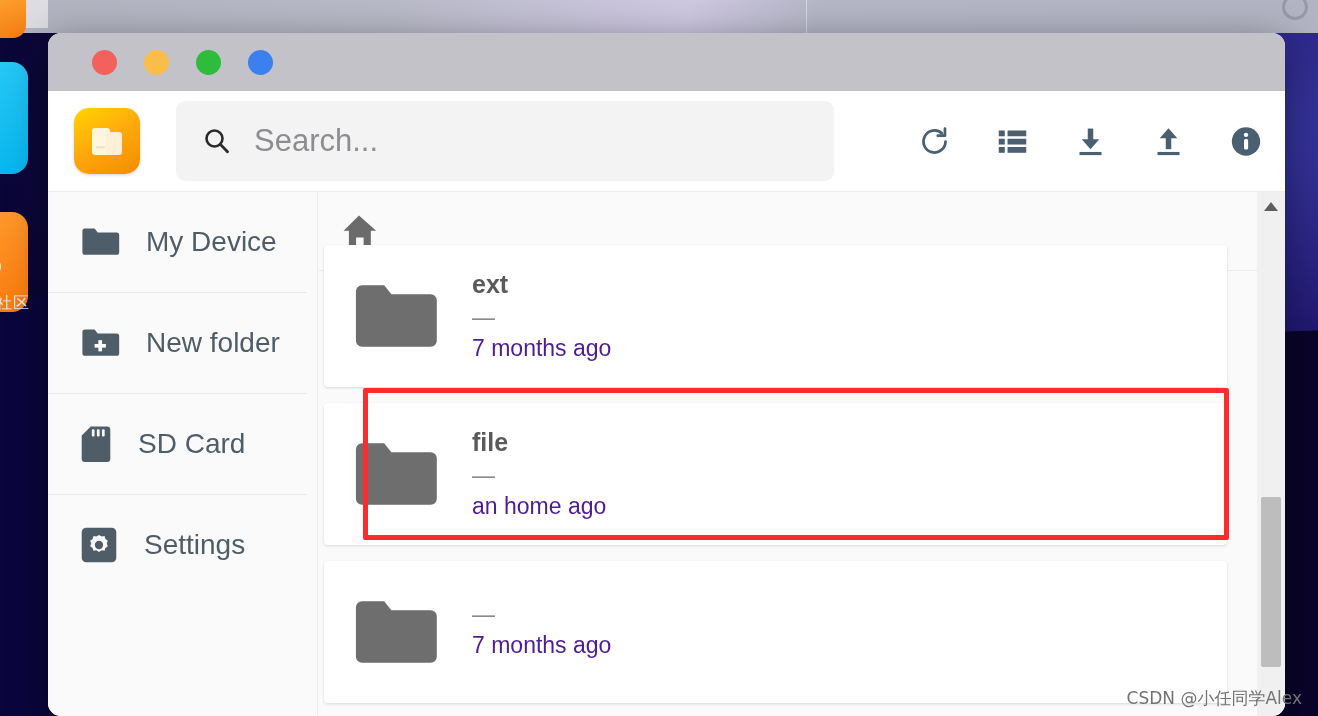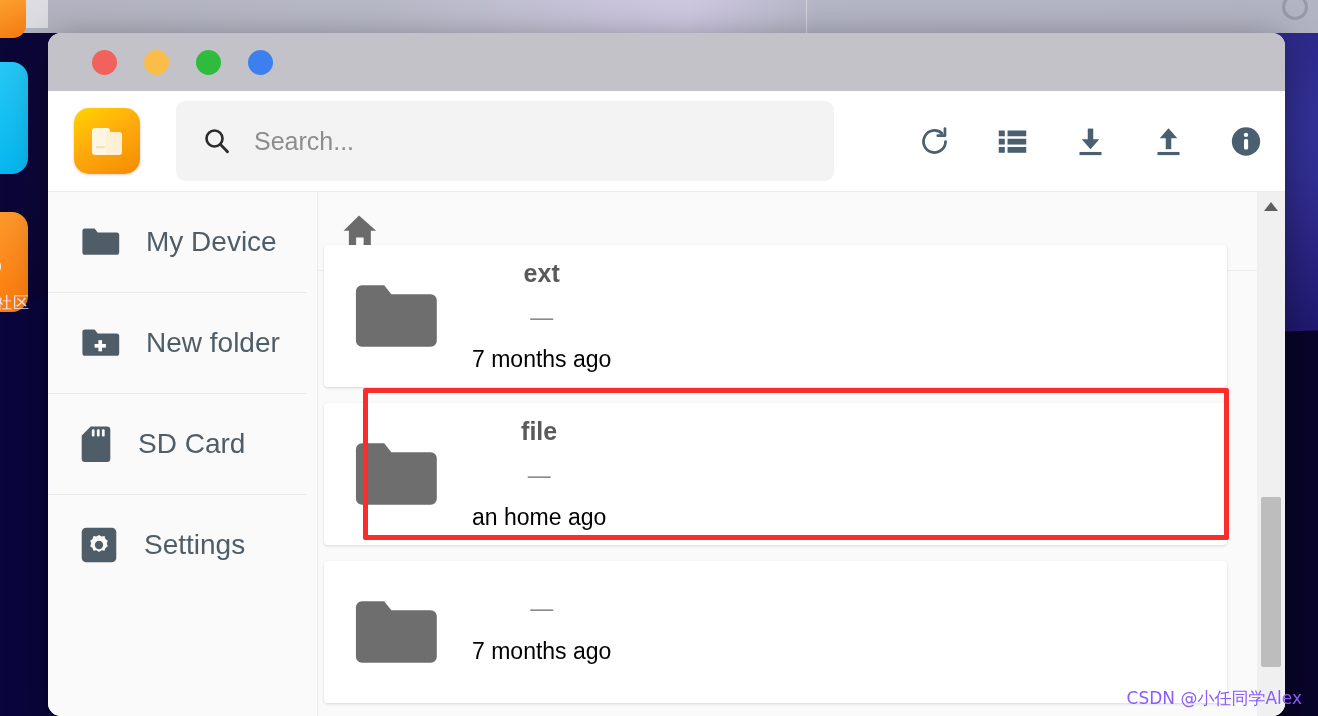--- a/index.html
+++ b/index.html
@@ -93,21 +93,21 @@
     background:linear-gradient(150deg,#ffd400 0%, #ffa90d 48%, #f58b00 100%);
     display:flex; align-items:center; justify-content:center;
     box-shadow:0 1px 3px rgba(0,0,0,.18);
   }
   .search-box{
     flex:1 1 auto; height:80px; margin-left:36px; margin-right:46px;
     max-width:658px;
     background:#f3f3f4; border-radius:9px;
     display:flex; align-items:center; padding:0 26px; gap:22px;
   }
-  .search-ph{ color:#8d8d90; font-size:25px; }
+  .search-ph{ color:#8d8d90; font-size:31px; }
   .tb-icons{ display:flex; align-items:center; gap:44px; margin-left:auto; }
   .tb-btn{ width:34px; height:34px; display:flex; align-items:center; justify-content:center; cursor:pointer;}
 
   
   .win-body{ display:flex; height:524px; }
   .sidebar{
     width:270px; flex:0 0 270px; background:#fafafa;
     border-right:1px solid #ececec;
   }
   .side-item{
@@ -124,24 +124,24 @@
     padding-left:22px; border-bottom:1px solid #ededed;
   }
   .list{ position:absolute; left:0; right:30px; top:79px; bottom:0; }
   .row{
     position:absolute; left:6px; right:28px; height:142px;
     background:#ffffff; border-radius:4px;
     box-shadow:0 1px 3px rgba(0,0,0,.14);
     display:flex; align-items:center; padding-left:28px; gap:32px;
   }
   .folder-ico{ width:88px; height:68px; flex:0 0 auto; }
-  .row-text{ display:flex; flex-direction:column; gap:20px;align-items:center; }
+  .row-text{ display:flex; flex-direction:column; gap:9px; }
   .row-name{ font-size:25px; font-weight:bold; color:#5a5a5a; }
   .row-dash{ font-size:23px; color:#8a8a8a; line-height:.8; }
-  .row-time{ font-size:23px; color:#000000; }
+  .row-time{ font-size:23px; color:#4c1d95; }
 
   
   .scroll-track{
     position:absolute; right:0; top:0; bottom:0; width:28px; background:#f0f0f0;
   }
   .scroll-up{
     position:absolute; top:10px; left:7px; width:0;height:0;
     border-left:7px solid transparent; border-right:7px solid transparent;
     border-bottom:9px solid #5e5e5e;
   }
@@ -150,21 +150,21 @@
   }
 
   
   .highlight{
     position:absolute; border:5px solid #fb2c2c; border-radius:2px;
     pointer-events:none;
   }
 
   .watermark{
     position:absolute; right:16px; bottom:6px;
-    font-size:17px; color:#8b5cf6;
+    font-size:17px; color:#737373;
     font-family:"DejaVu Sans", sans-serif; white-space:nowrap;
   }
 </style>
 </head>
 <body>
 
 <div id="desktop">
   <div class="wall-grad"></div>
   <div class="wall-hill2"></div>
   <div class="wall-hill"></div>

